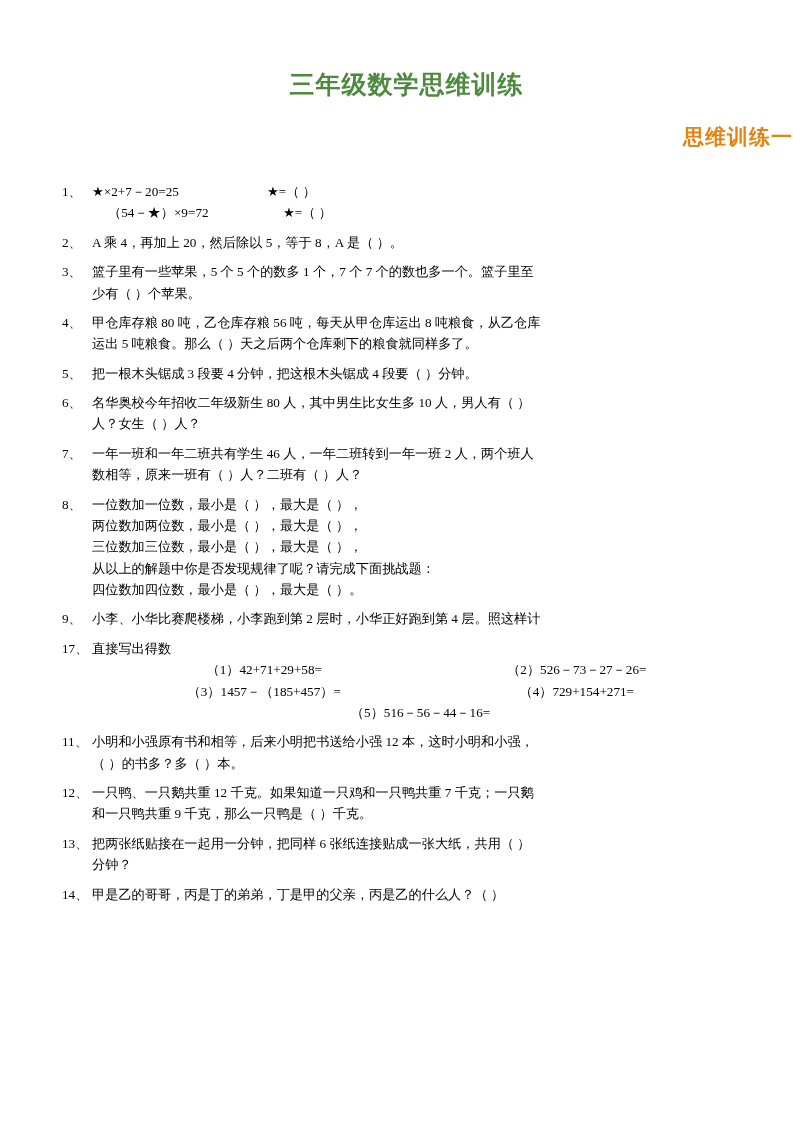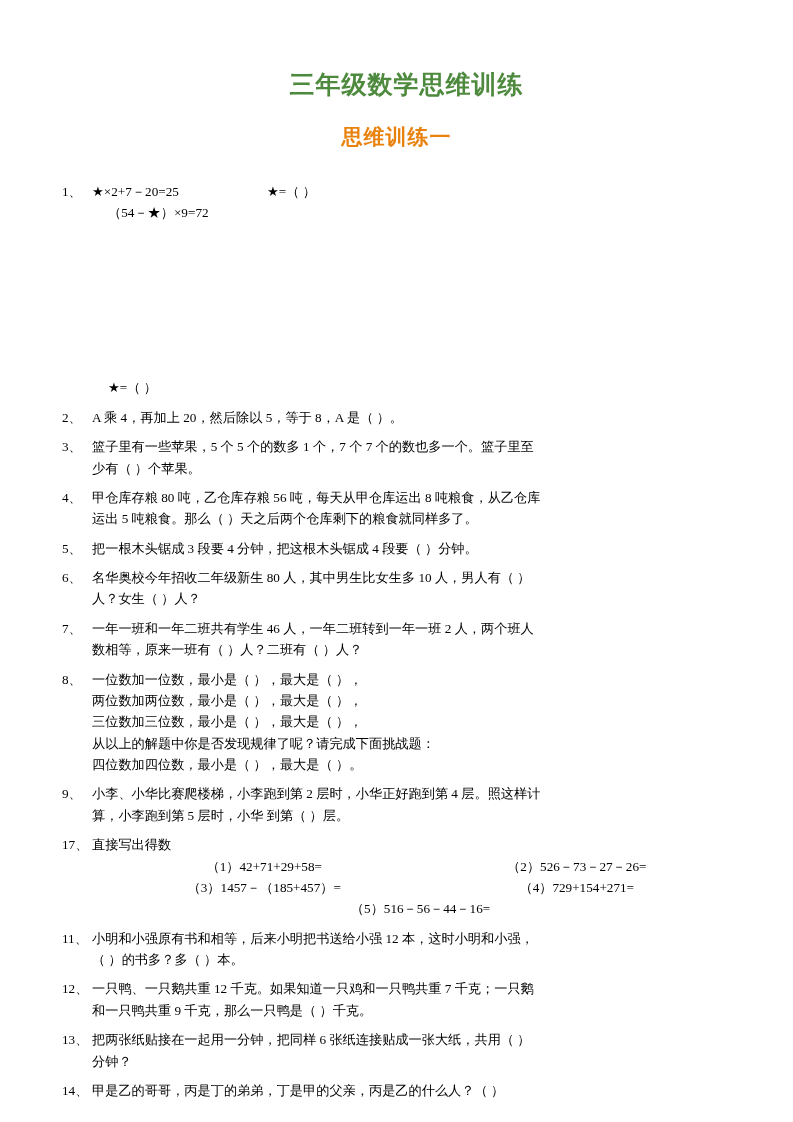--- a/index.html
+++ b/index.html
@@ -58,21 +58,20 @@
     white-space: nowrap;
   }
   .q-body {
     flex: 1 1 auto;
   }
   .q-line {
     display: block;
   }
   .indent1 {
     padding-left: 16px;
-    flex-direction: column;
   }
   .sub-grid {
     display: flex;
     flex-wrap: wrap;
     padding-left: 16px;
   }
   .sub-grid .cell {
     width: 50%;
     box-sizing: border-box;
     text-align: center;
@@ -87,21 +86,21 @@
     width: 175px;
     flex: 0 0 175px;
   }
 </style>
 </head>
 <body>
 
 <div class="page">
 
   <div class="doc-title" style="color: rgb(78, 138, 62);">三年级数学思维训练</div>
-  <div class="doc-subtitle" style="color: rgb(232, 130, 12);">思维训练一</div>
+  <div class="doc-subtitle" style="color: rgb(232, 130, 12); text-align: right;">思维训练一</div>
 
   <div class="content">
 
     <div class="q">
       <div class="q-num">1、</div>
       <div class="q-body">
         <div class="starline">
           <span class="expr">★×2+7－20=25</span>
           <span>★=（      ）</span>
         </div>
@@ -166,21 +165,20 @@
         <span class="q-line">三位数加三位数，最小是（      ），最大是（      ），</span>
         <span class="q-line">从以上的解题中你是否发现规律了呢？请完成下面挑战题：</span>
         <span class="q-line">四位数加四位数，最小是（      ），最大是（      ）。</span>
       </div>
     </div>
 
     <div class="q">
       <div class="q-num">9、</div>
       <div class="q-body">
         <span class="q-line">小李、小华比赛爬楼梯，小李跑到第 2 层时，小华正好跑到第 4 层。照这样计</span>
-        <span class="q-line">算，小李跑到第 5 层时，小华 到第（      ）层。</span>
       </div>
     </div>
 
     <div class="q">
       <div class="q-num">17、</div>
       <div class="q-body">
         <span class="q-line">直接写出得数</span>
         <div class="sub-grid">
           <div class="cell">（1）42+71+29+58=</div>
           <div class="cell">（2）526－73－27－26=</div>

